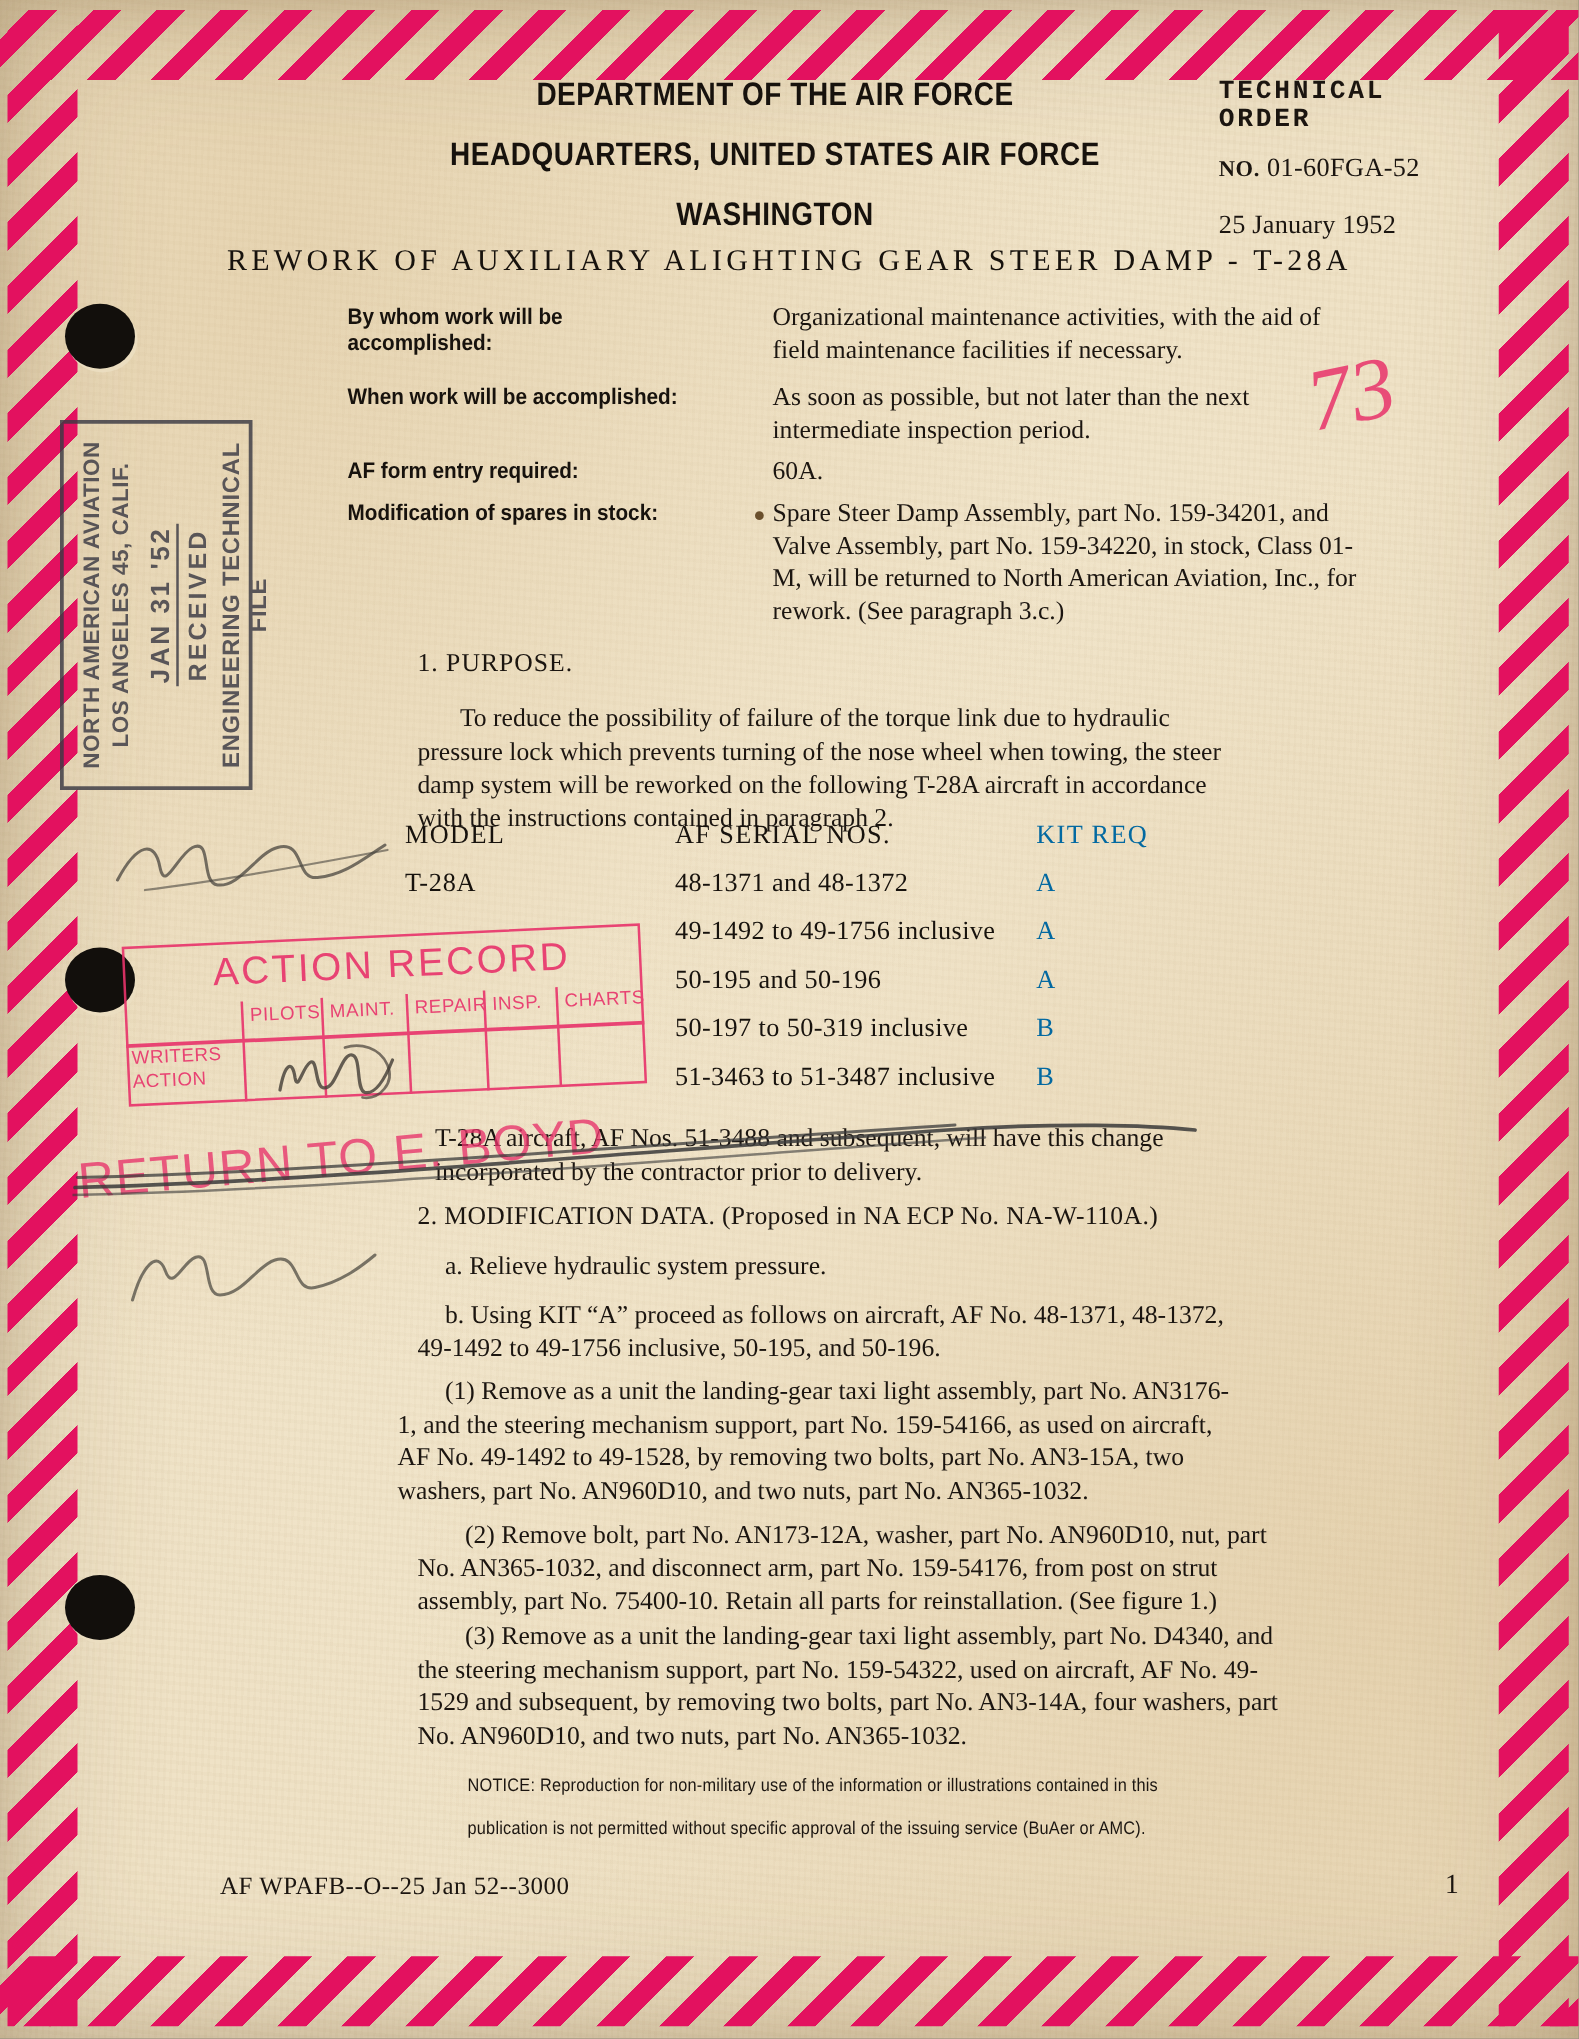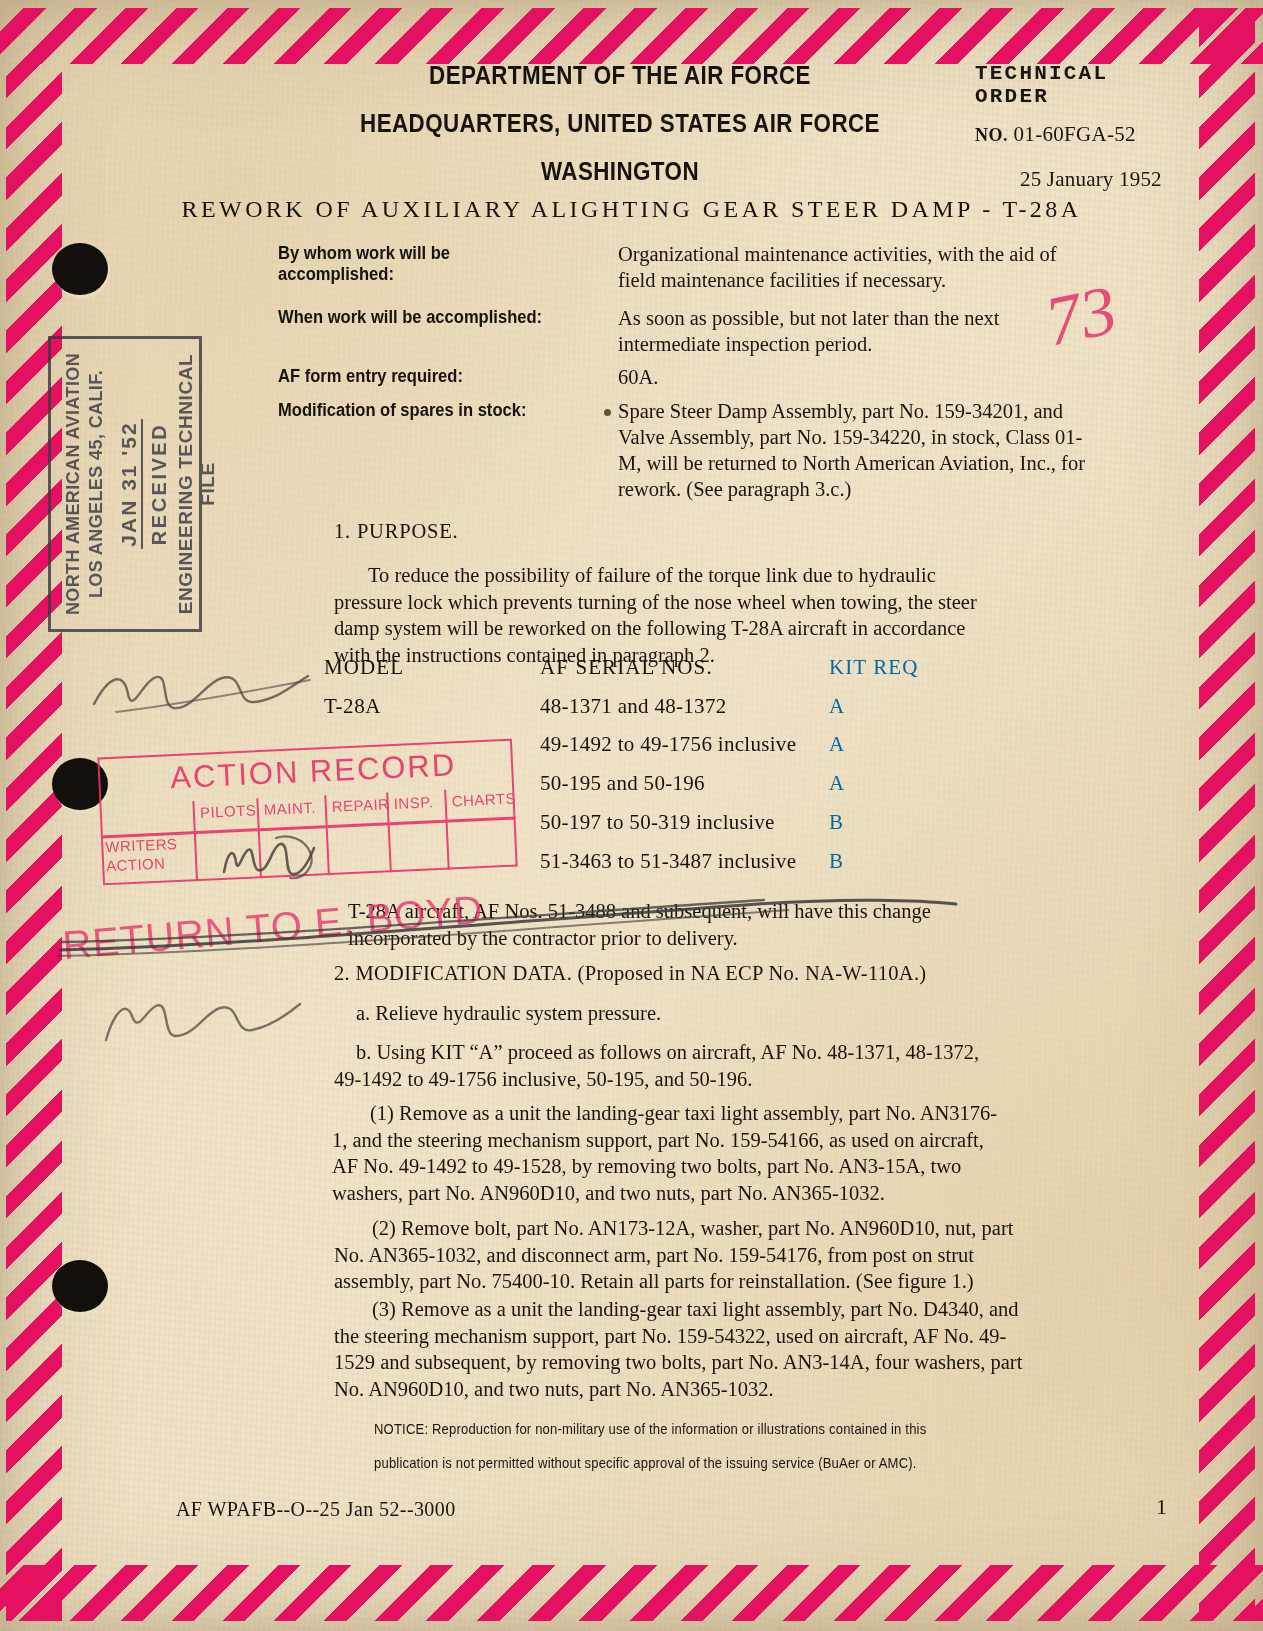--- a/index.html
+++ b/index.html
@@ -49,21 +49,21 @@
   .hdr-block{position:absolute;left:300px;top:60px;width:640px;text-align:center;}
   .hdr-line{font-family:"Liberation Sans",sans-serif;font-weight:bold;
     font-size:26px;letter-spacing:.5px;color:#17120d;margin-bottom:17px;
     transform:scaleX(.86);transform-origin:center;white-space:nowrap;}
 
   .to-block{position:absolute;right:88px;top:62px;text-align:left;width:200px;}
   .to-label{font-family:Liberation Mono, monospace;font-weight:bold;font-size:21px;
     letter-spacing:2.2px;color:#1b1510;margin-bottom:14px;}
   .to-no{font-size:21px;color:#1b1510;margin-bottom:20px;letter-spacing:.3px;}
   .to-no b{font-family:Liberation Serif, serif;font-size:18px;letter-spacing:.5px;}
-  .to-date{font-size:21px;color:#1b1510;letter-spacing:.2px;margin-left:45px;}
+  .to-date{font-size:21px;color:#1b1510;letter-spacing:.2px;}
 
   .doc-title{position:absolute;left:0;top:196px;width:1263px;text-align:center;
     font-size:24px;letter-spacing:3.4px;color:#17120d;}
 
   
   .field{position:absolute;}
   .field .lab{position:absolute;left:0;top:0;width:290px;
     font-family:"Liberation Sans",sans-serif;font-weight:bold;font-size:18px;
     color:#17120d;transform:scaleX(.92);transform-origin:left;}
   .field .val{position:absolute;left:340px;top:-2px;width:470px;
@@ -220,21 +220,21 @@
     </div>
 
     <div class="body-text" style="left:348px;top:898px;width:650px;">T-28A aircraft, AF Nos. 51-3488 and subsequent, will have this change incorporated by the contractor prior to delivery.</div>
 
     <div class="body-text" style="left:334px;top:960px;width:680px;letter-spacing:.3px;">2.  MODIFICATION DATA.  (Proposed in NA ECP No. NA-W-110A.)</div>
 
     <div class="body-text" style="left:356px;top:1000px;width:640px;">a.  Relieve hydraulic system pressure.</div>
 
     <div class="body-text" style="left:334px;top:1039px;width:660px;text-indent:22px;">b.  Using KIT “A” proceed as follows on aircraft, AF No. 48-1371, 48-1372, 49-1492 to 49-1756 inclusive, 50-195, and 50-196.</div>
 
-    <div class="body-text" style="left:332px;top:1100px;width:680px;text-indent:38px;">(1)  Remove as a unit the landing-gear taxi light assembly, part No. AN3176-1, and the steering mechanism support, part No. 159-54166, as used on aircraft, AF No. 49-1492 to 49-1528, by removing two bolts, part No. AN3-15A, two washers, part No. AN960D10, and two nuts, part No. AN365-1032.</div>
+    <div class="body-text" style="left:318px;top:1100px;width:680px;text-indent:38px;">(1)  Remove as a unit the landing-gear taxi light assembly, part No. AN3176-1, and the steering mechanism support, part No. 159-54166, as used on aircraft, AF No. 49-1492 to 49-1528, by removing two bolts, part No. AN3-15A, two washers, part No. AN960D10, and two nuts, part No. AN365-1032.</div>
 
     <div class="body-text" style="left:334px;top:1215px;width:680px;text-indent:38px;">(2)  Remove bolt, part No. AN173-12A, washer, part No. AN960D10, nut, part No. AN365-1032, and disconnect arm, part No. 159-54176, from post on strut assembly, part No. 75400-10.  Retain all parts for reinstallation.  (See figure 1.)</div>
 
     <div class="body-text" style="left:334px;top:1296px;width:690px;text-indent:38px;">(3)  Remove as a unit the landing-gear taxi light assembly, part No. D4340, and the steering mechanism support, part No. 159-54322, used on aircraft, AF No. 49-1529 and subsequent, by removing two bolts, part No. AN3-14A, four washers, part No. AN960D10, and two nuts, part No. AN365-1032.</div>
 
     <div class="notice">
       <div>NOTICE:  Reproduction for non-military use of the information or illustrations contained in this</div>
       <div>publication is not permitted without specific approval of the issuing service (BuAer or AMC).</div>
     </div>
     <div class="imprint">AF WPAFB--O--25 Jan 52--3000</div>

